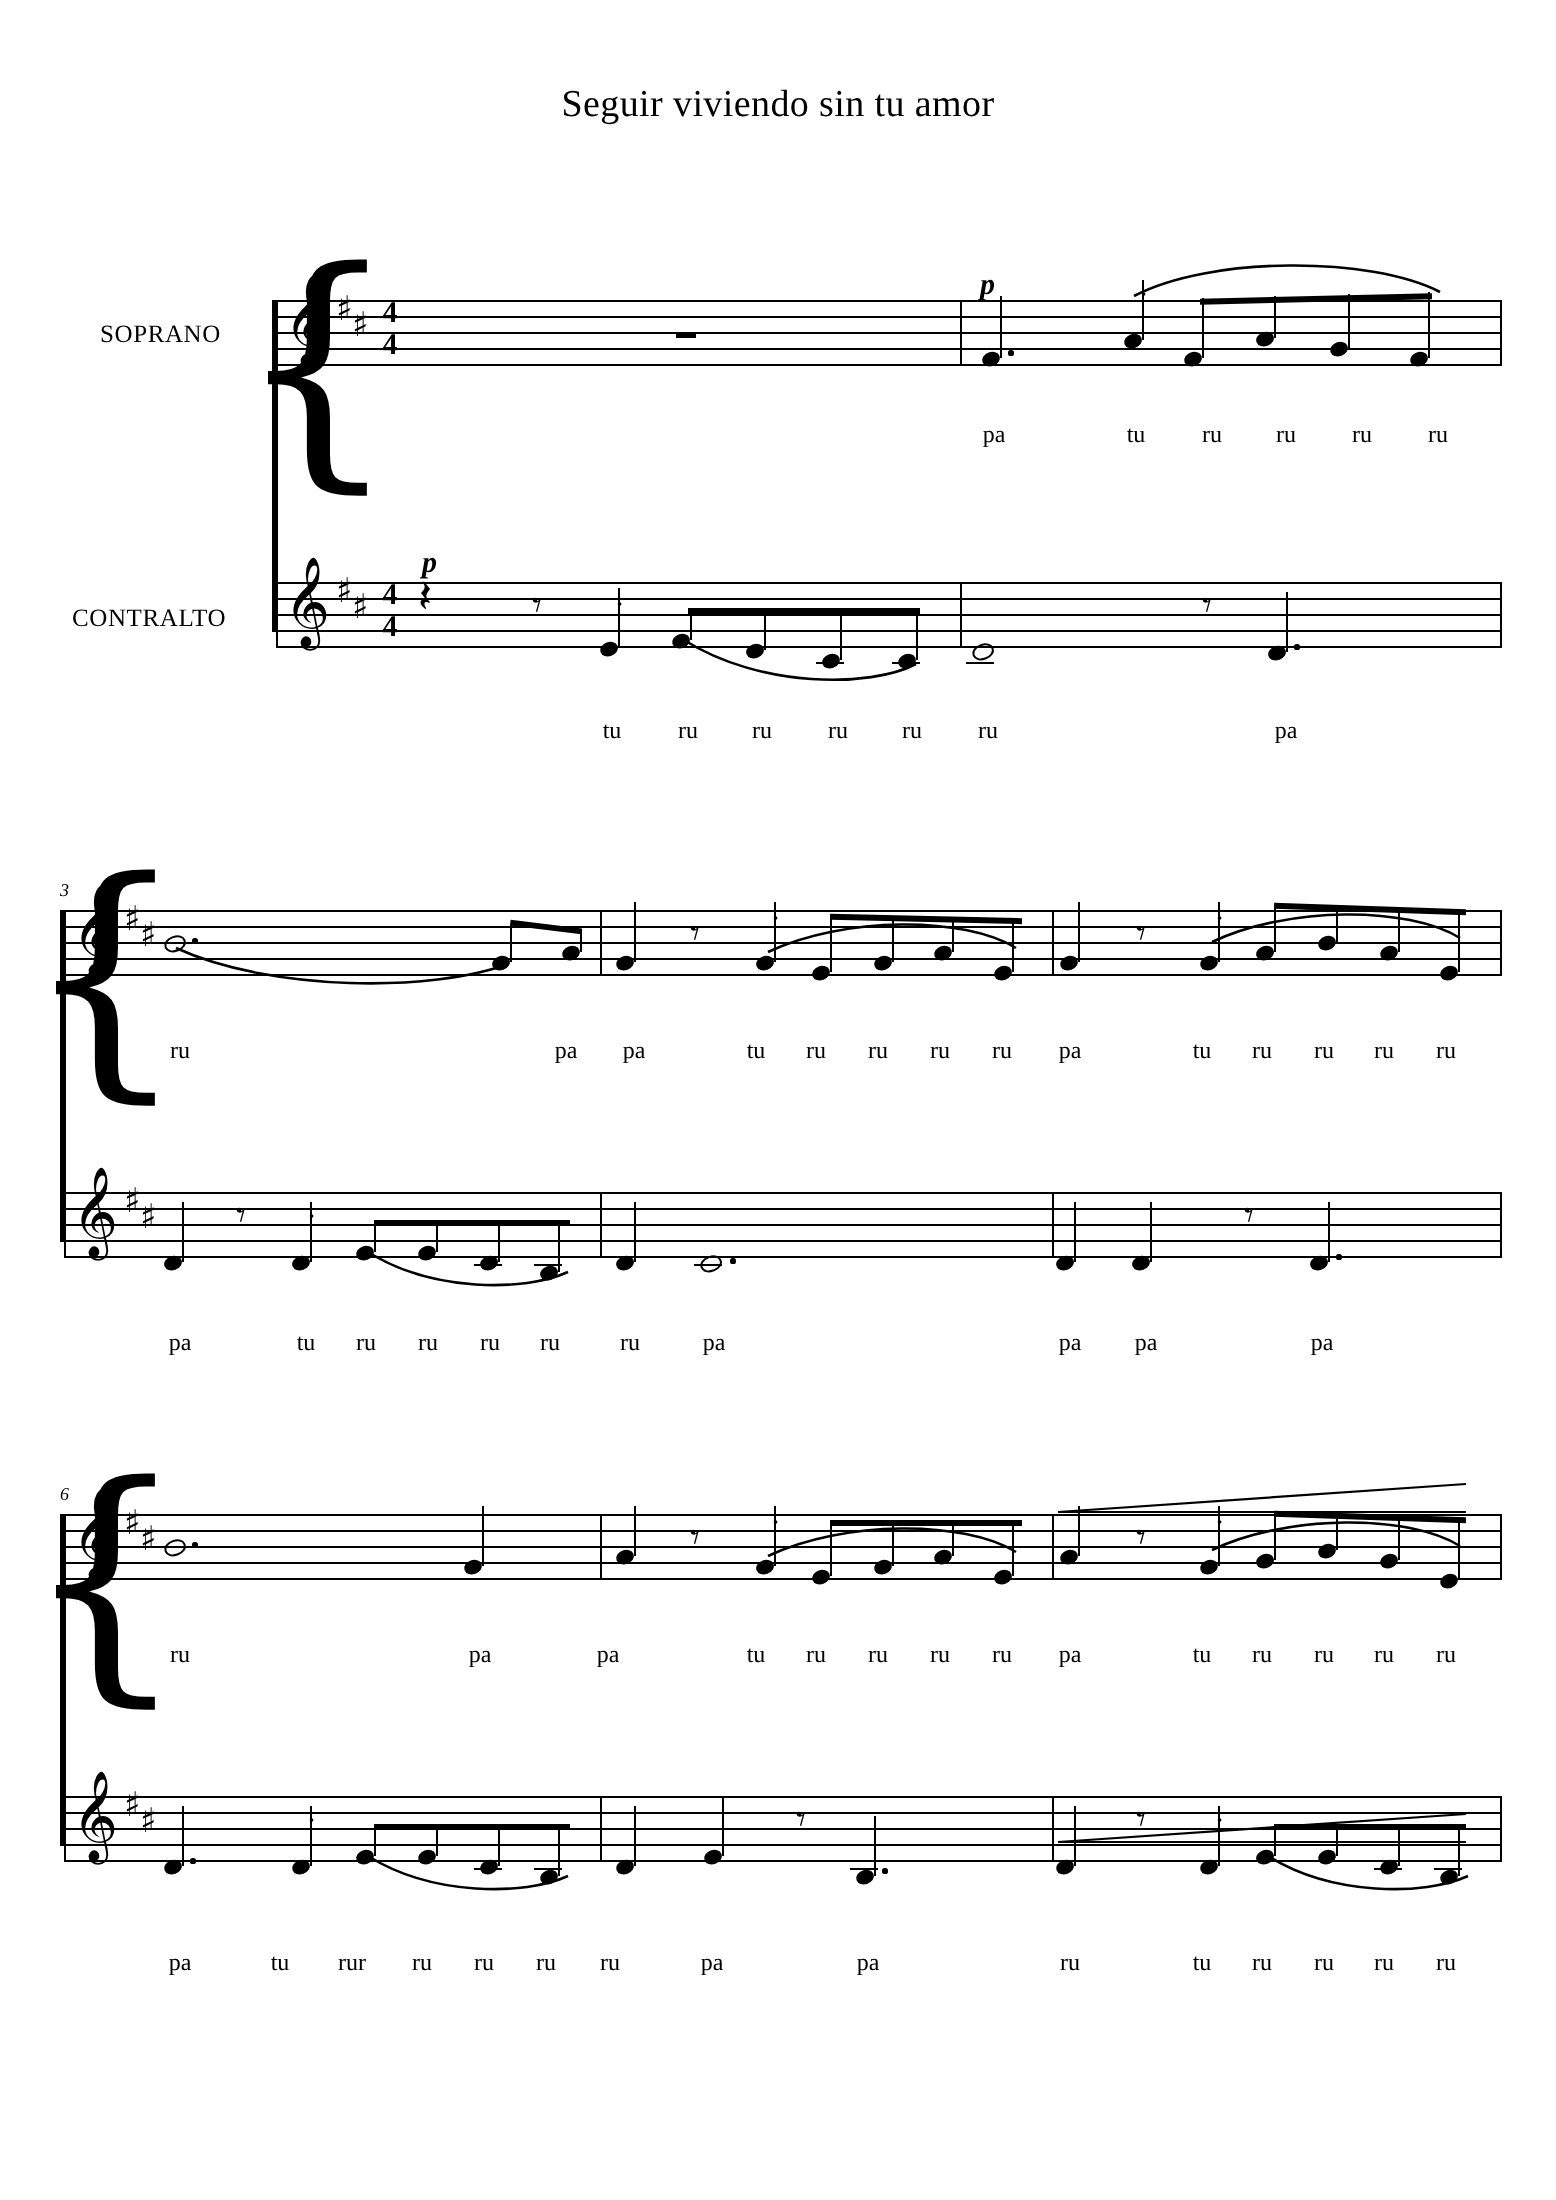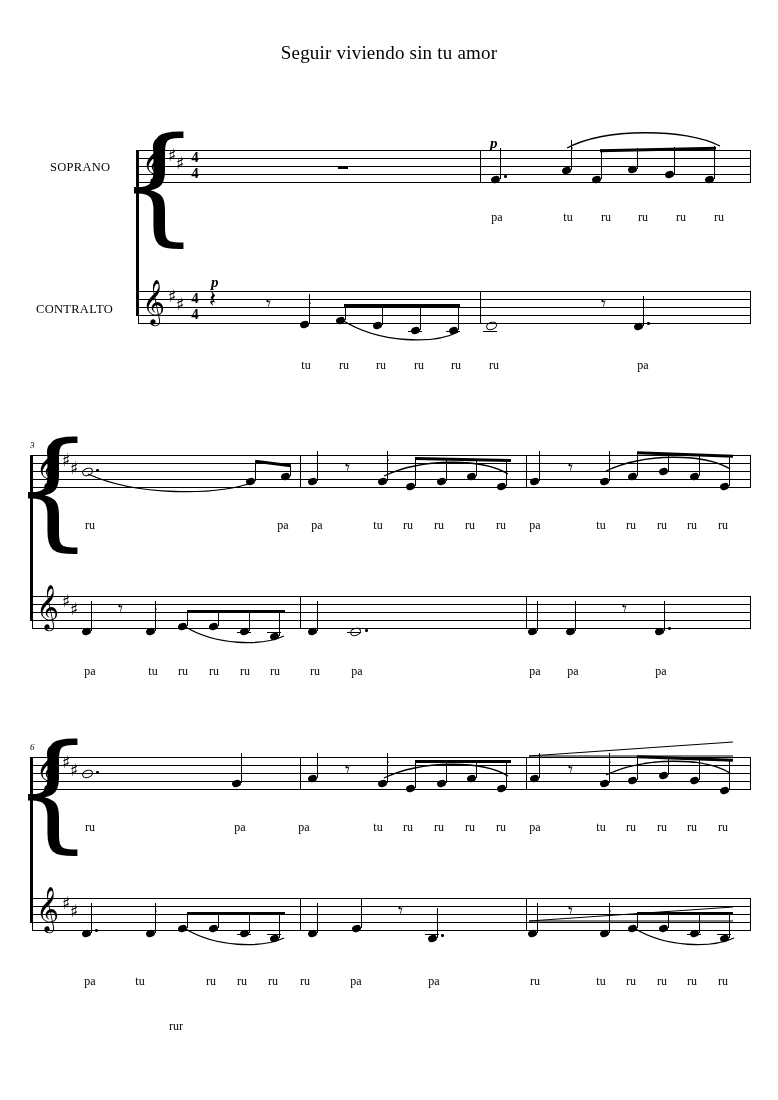--- a/index.html
+++ b/index.html
@@ -656,21 +656,21 @@
       <path d="M2,2 C34,22 80,22 102,12" fill="none" stroke="#000" stroke-width="1.3"></path>
     </svg>
 
     <svg class="hairpin" style="left:527px; top:905px; width:210px; height:18px;">
       <line x1="2" y1="16" x2="206" y2="2" stroke="#000" stroke-width="1.1"></line>
       <line x1="2" y1="16" x2="206" y2="16" stroke="#000" stroke-width="1.1"></line>
     </svg>
 
     <div class="lyric" style="left:90px; top:974px;">pa</div>
     <div class="lyric" style="left:140px; top:974px;">tu</div>
-    <div class="lyric" style="left:176px; top:974px;margin-top:45px;">rur</div>
+    <div class="lyric" style="left:176px; top:974px;">rur</div>
     <div class="lyric" style="left:211px; top:974px;">ru</div>
     <div class="lyric" style="left:242px; top:974px;">ru</div>
     <div class="lyric" style="left:273px; top:974px;">ru</div>
     <div class="lyric" style="left:305px; top:974px;">ru</div>
     <div class="lyric" style="left:356px; top:974px;">pa</div>
     <div class="lyric" style="left:434px; top:974px;">pa</div>
     <div class="lyric" style="left:535px; top:974px;">ru</div>
     <div class="lyric" style="left:601px; top:974px;">tu</div>
     <div class="lyric" style="left:631px; top:974px;">ru</div>
     <div class="lyric" style="left:662px; top:974px;">ru</div>

